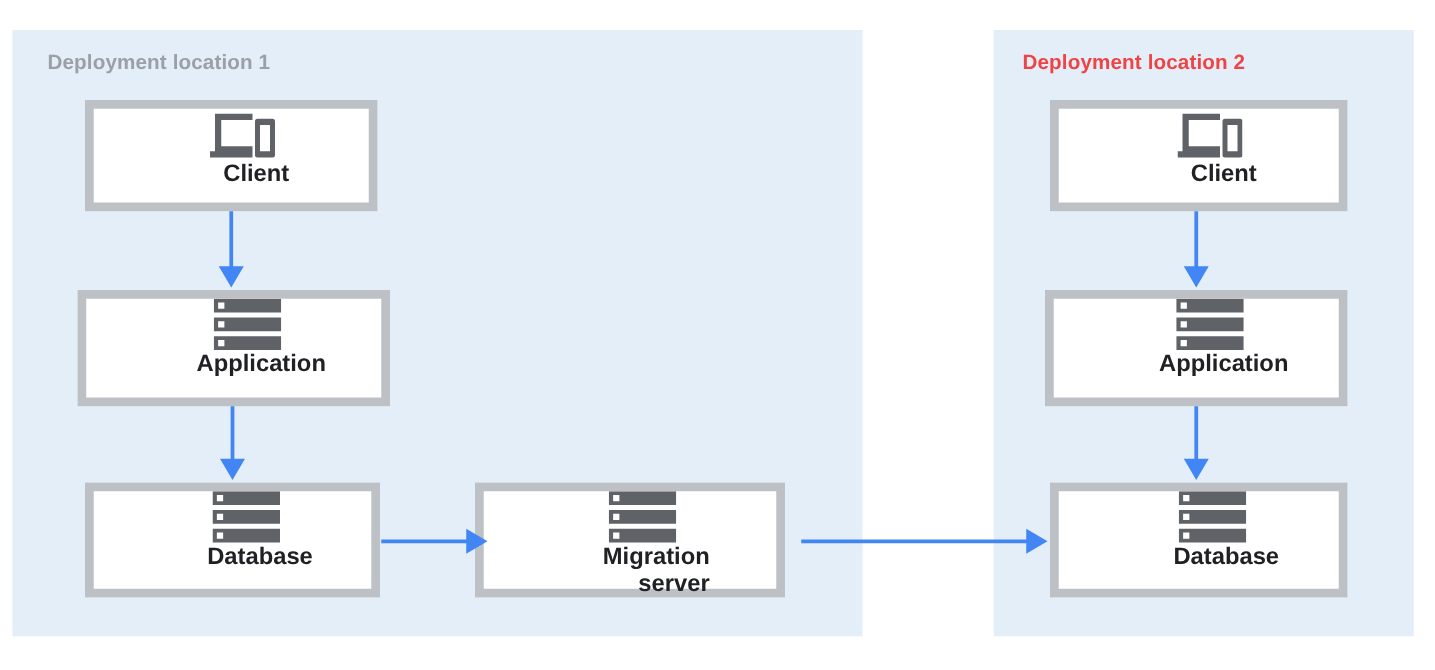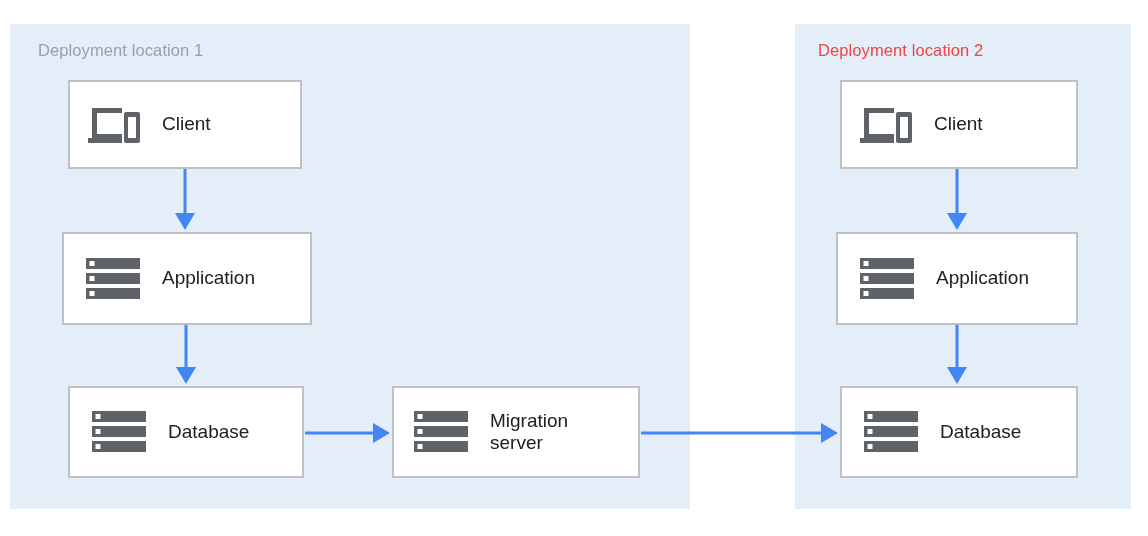--- a/index.html
+++ b/index.html
@@ -13,41 +13,44 @@
     font-family: "Liberation Sans", sans-serif;
     position: relative;
     overflow: hidden;
   }
   #diagram {
     position: absolute;
     left: 0;
     top: 0;
     width: 1148px;
     height: 420px;
+    font-weight: bold;
   }
   .zone {
     position: absolute;
     background: #E3EEF9;
   }
   .zone-title {
     position: absolute;
     font-size: 16.5px;
     color: #9aa0a6;
     font-family: "Liberation Sans", sans-serif;
     white-space: nowrap;
     letter-spacing: 0.1px;
   }
   .node {
     position: absolute;
     background: #ffffff;
-    border: 2px solid #22c55e;
+    border: 7px solid #22c55e;
     box-sizing: border-box;
     display: flex;
+    flex-direction: column;
     align-items: center;
     justify-content: flex-start;
+    text-align: right;
   }
   .node-icon {
     flex: 0 0 auto;
     display: flex;
     align-items: center;
     justify-content: center;
   }
   .node-label {
     flex: 0 0 auto;
     font-size: 19px;
@@ -101,21 +104,21 @@
           <rect x="0" y="0" width="54" height="11" fill="#5F6368"></rect>
           <rect x="3.5" y="3" width="5" height="5" fill="#ffffff"></rect>
           <rect x="0" y="15" width="54" height="11" fill="#5F6368"></rect>
           <rect x="3.5" y="18" width="5" height="5" fill="#ffffff"></rect>
           <rect x="0" y="30" width="54" height="11" fill="#5F6368"></rect>
           <rect x="3.5" y="33" width="5" height="5" fill="#ffffff"></rect>
         </svg>
       </span>
       <span class="node-label" style="margin-left: 22px; color: rgb(32, 33, 36);">Database</span>
     </div>
-    <div class="node" style="left: 392px; top: 386px; width: 248px; height: 92px; background: rgb(255, 255, 255); border-color: rgb(189, 193, 198); padding-left: 20px;">
+    <div class="node" style="left: 380px; top: 386px; width: 248px; height: 92px; background: rgb(255, 255, 255); border-color: rgb(189, 193, 198); padding-left: 20px;">
       <span class="node-icon">
         <svg xmlns="http://www.w3.org/2000/svg" width="54" height="42" viewBox="0 0 54 42">
           <rect x="0" y="0" width="54" height="11" fill="#5F6368"></rect>
           <rect x="3.5" y="3" width="5" height="5" fill="#ffffff"></rect>
           <rect x="0" y="15" width="54" height="11" fill="#5F6368"></rect>
           <rect x="3.5" y="18" width="5" height="5" fill="#ffffff"></rect>
           <rect x="0" y="30" width="54" height="11" fill="#5F6368"></rect>
           <rect x="3.5" y="33" width="5" height="5" fill="#ffffff"></rect>
         </svg>
       </span>

